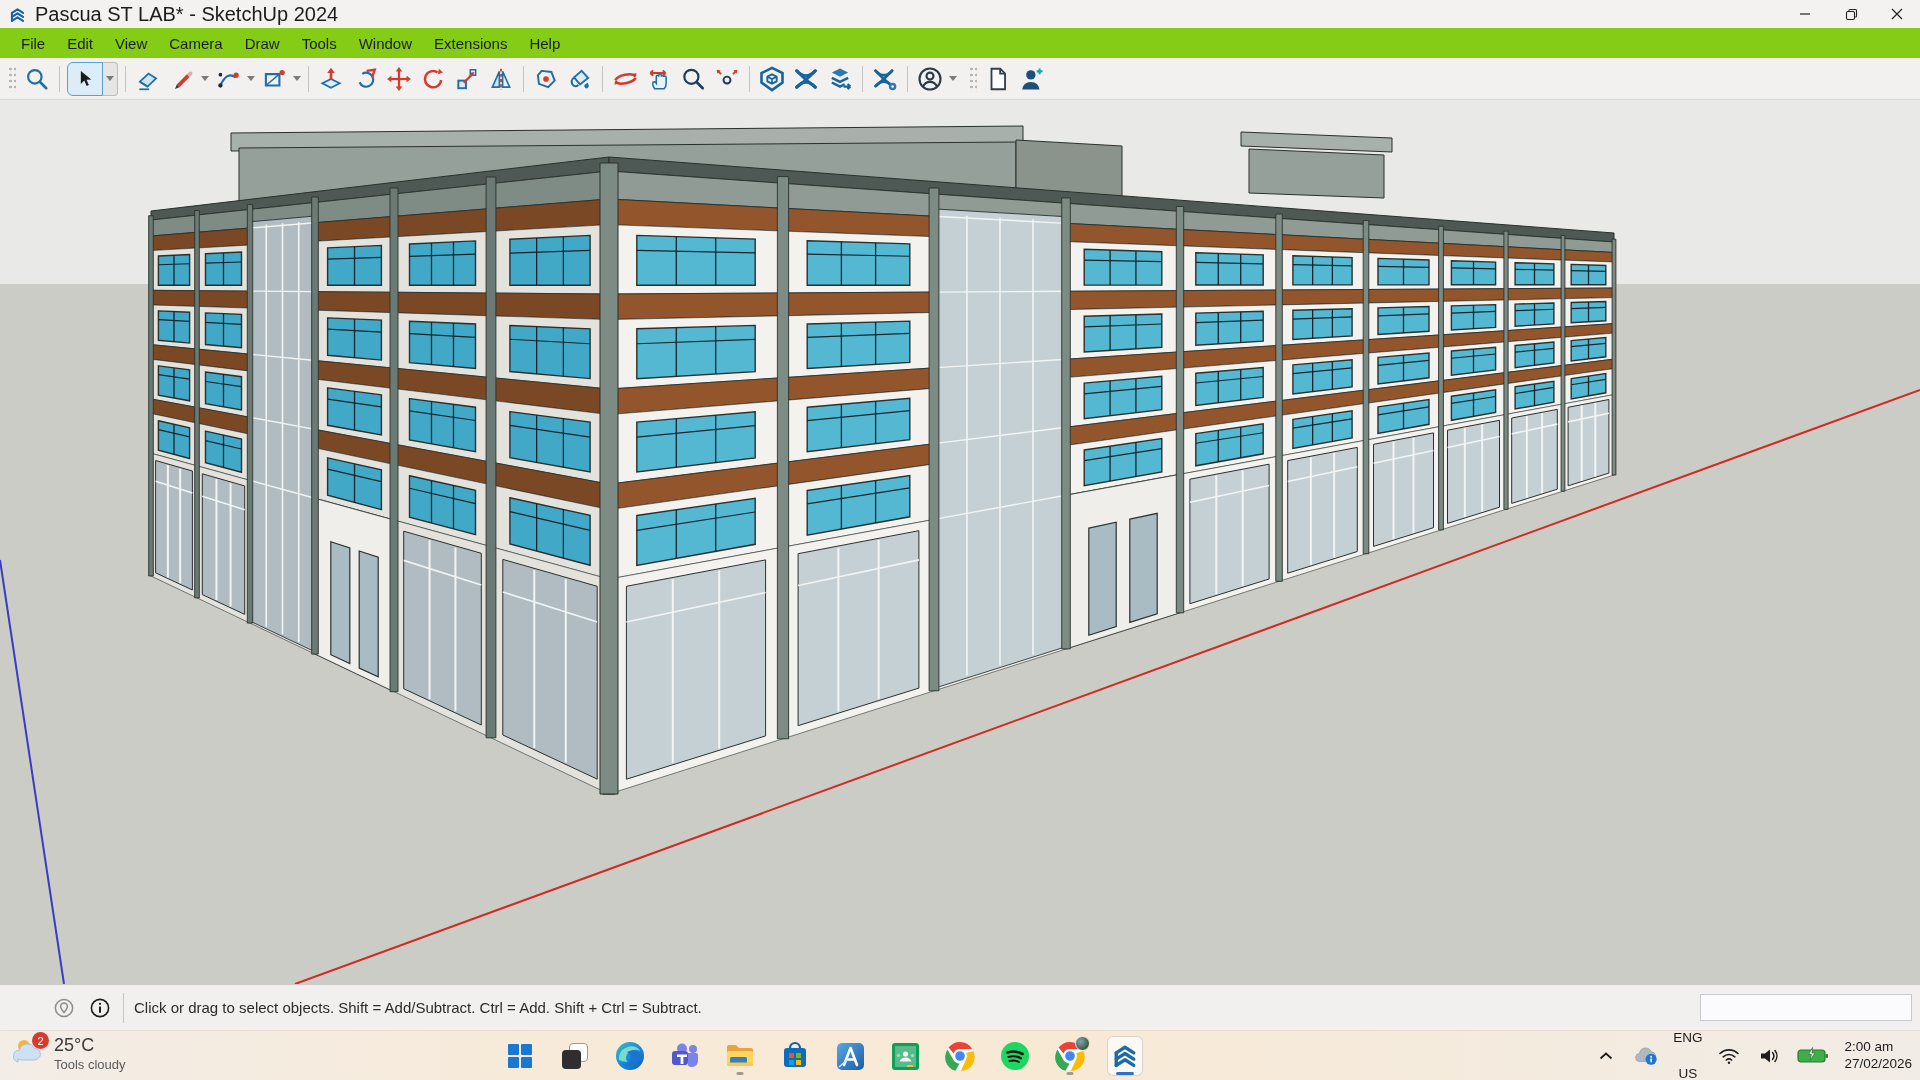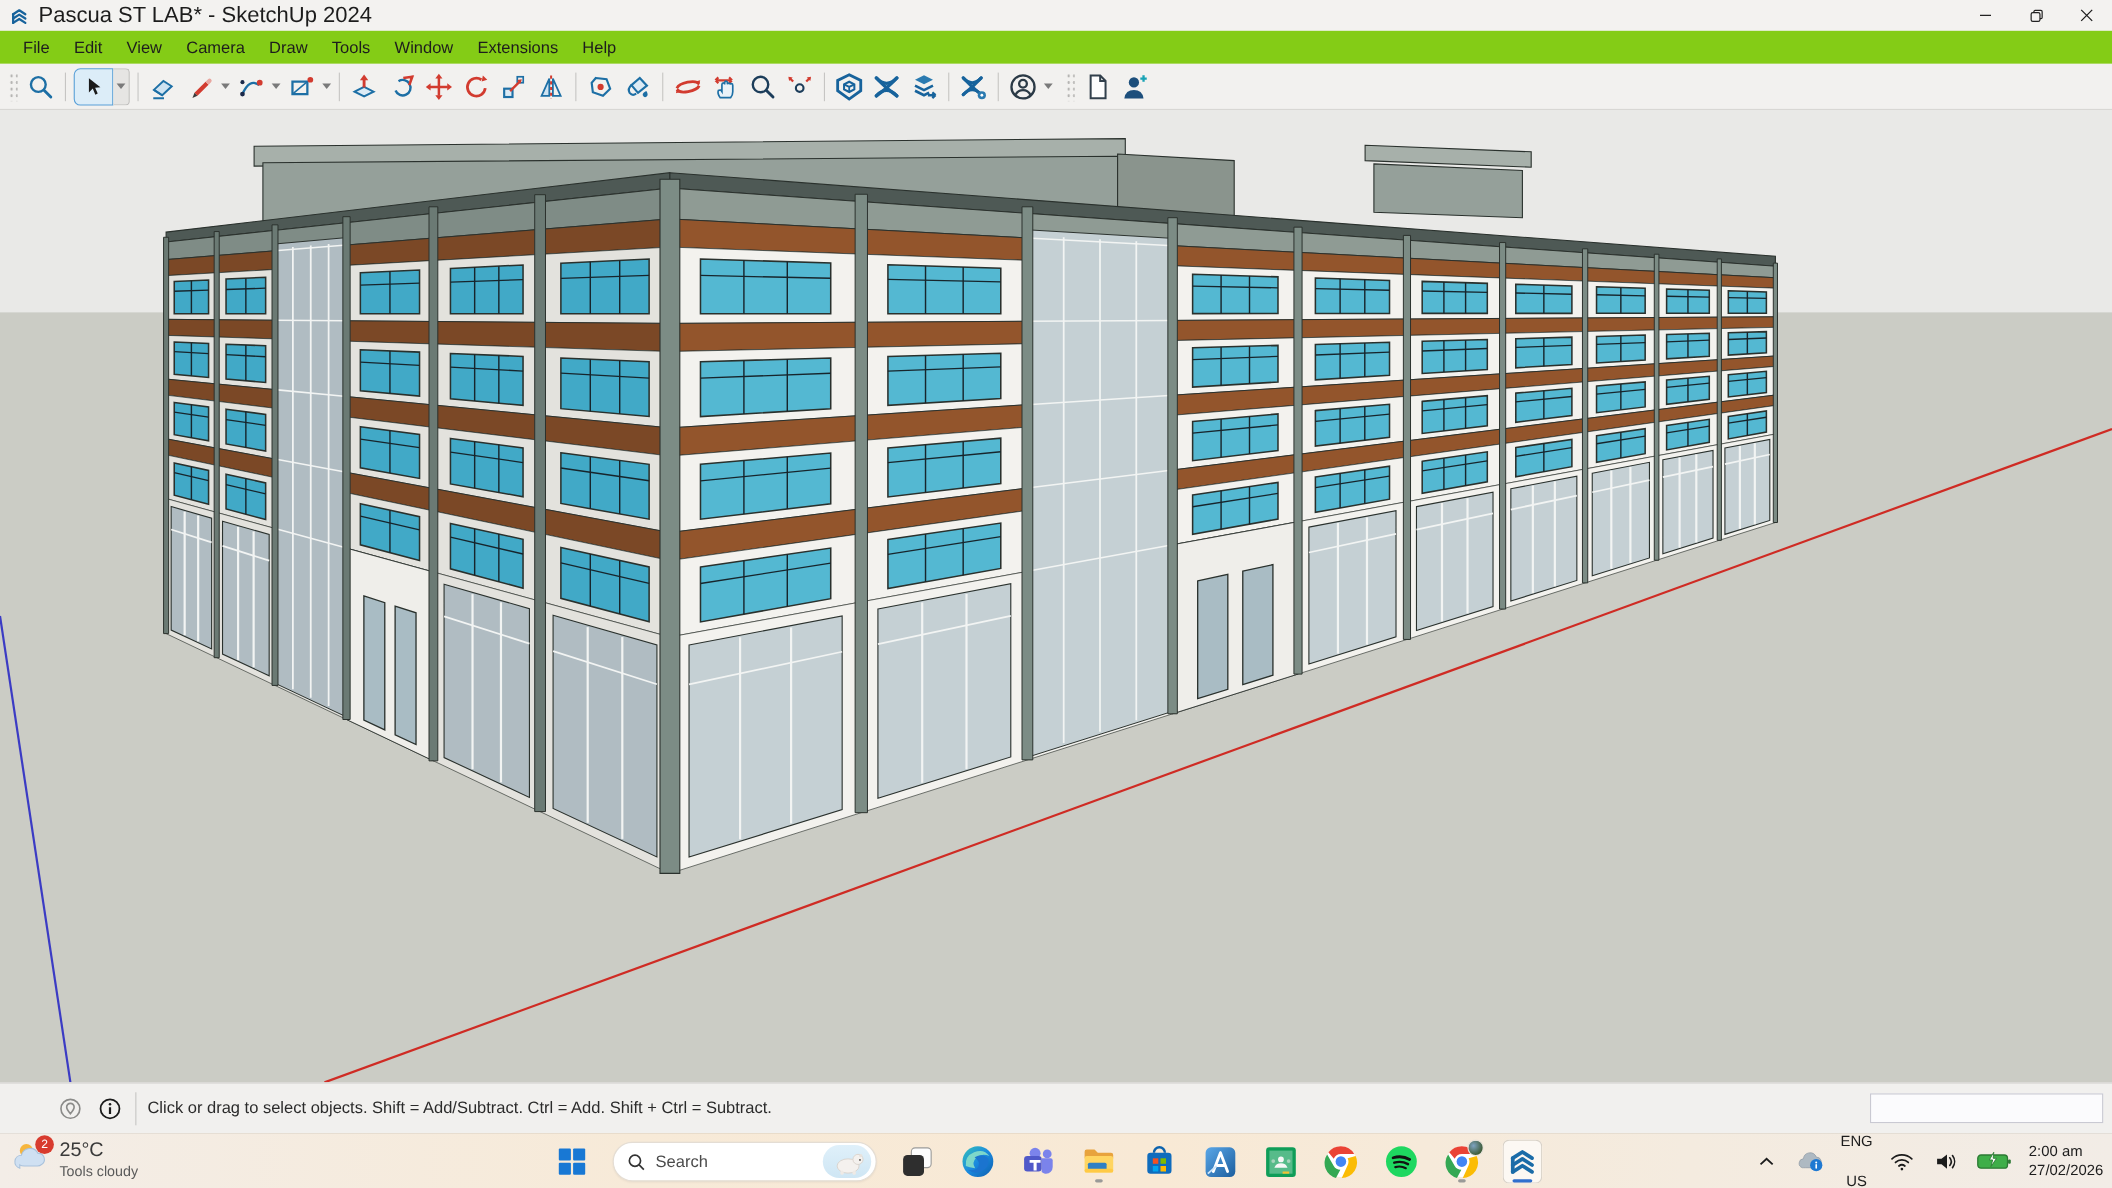--- a/index.html
+++ b/index.html
@@ -687,37 +687,20 @@
       <div class="app">
         <svg width="30" height="30" viewBox="0 0 30 30">
             <g fill="#1878d4">
               <rect x="3" y="3" width="11" height="11" rx="1"></rect>
               <rect x="16" y="3" width="11" height="11" rx="1"></rect>
               <rect x="3" y="16" width="11" height="11" rx="1"></rect>
               <rect x="16" y="16" width="11" height="11" rx="1"></rect>
             </g>
           </svg>
       </div>
-      <div class="search-pill">
-        <svg width="17" height="17" viewBox="0 0 20 20" fill="none" stroke="#333" stroke-width="1.8">
-            <circle cx="8.5" cy="8.5" r="6"></circle>
-            <line x1="13" y1="13" x2="18" y2="18"></line>
-          </svg>
-        <span class="search-txt">Search</span>
-        <span class="bear">
-          <svg width="38" height="26" viewBox="0 0 38 26">
-              <ellipse cx="20" cy="17" rx="10" ry="6.5" fill="#f4f1ee" stroke="#d8d2cb" stroke-width="0.8"></ellipse>
-              <circle cx="29" cy="11" r="4.6" fill="#f4f1ee" stroke="#d8d2cb" stroke-width="0.8"></circle>
-              <circle cx="31.5" cy="7.5" r="1.5" fill="#e8e2dc"></circle>
-              <circle cx="30.8" cy="11.5" r="0.8" fill="#4a443f"></circle>
-              <rect x="13" y="21" width="3" height="4" rx="1.4" fill="#efeae5"></rect>
-              <rect x="24" y="21" width="3" height="4" rx="1.4" fill="#efeae5"></rect>
-            </svg>
-        </span>
-      </div>
       <div class="app">
         <div style="position:relative;width:26px;height:26px;">
           <div style="position:absolute;right:0;top:0;width:19px;height:19px;border-radius:4px;background:#fdfdfd;border:1px solid #9a9a98;"></div>
           <div style="position:absolute;left:0;bottom:0;width:19px;height:19px;border-radius:4px;background:#2e2e2e;"></div>
         </div>
       </div>
       <div class="app">
         <svg width="32" height="32" viewBox="0 0 32 32">
             <defs>
               <linearGradient id="edg" x1="0" y1="0" x2="1" y2="1">

